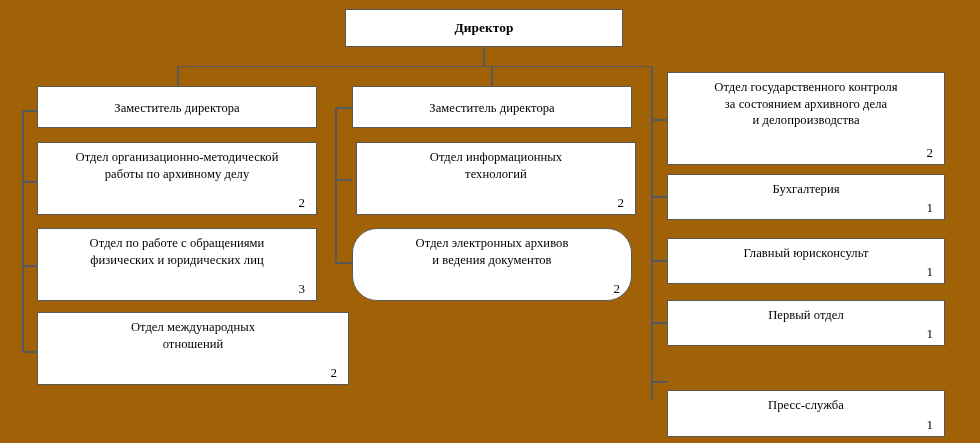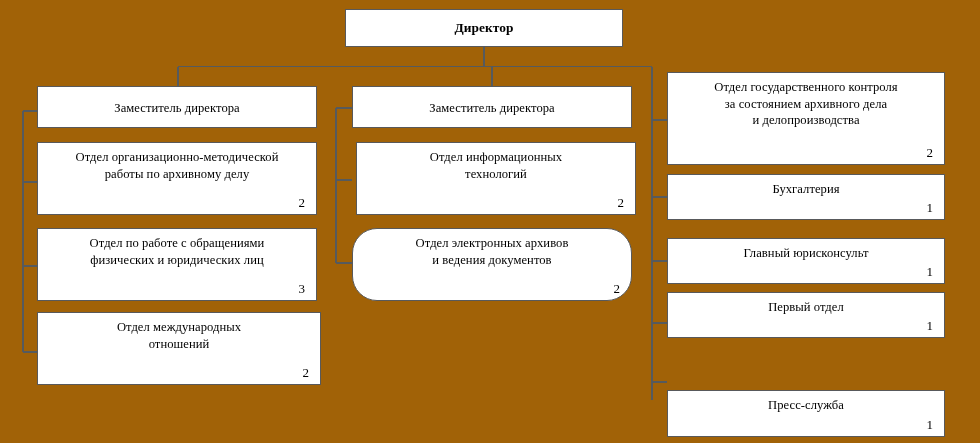--- a/index.html
+++ b/index.html
@@ -122,21 +122,21 @@
 работы по архивному делу</div>
     <div class="node-count">2</div>
   </div>
 
   <div class="node" style="left:37px; top:228px; width:280px; height:73px;">
     <div class="node-title">Отдел по работе с обращениями
 физических и юридических лиц</div>
     <div class="node-count">3</div>
   </div>
 
-  <div class="node" style="left:37px; top:312px; width:284px; height:73px;">
+  <div class="node" style="left:37px; top:312px; width:312px; height:73px;">
     <div class="node-title">Отдел международных
 отношений</div>
     <div class="node-count">2</div>
   </div>
 
   <div class="node no-count" style="left:352px; top:86px; width:280px; height:42px; justify-content:center;">
     <div class="node-title">Заместитель директора</div>
 
   </div>
 
@@ -162,21 +162,21 @@
   <div class="node" style="left:667px; top:174px; width:278px; height:46px;">
     <div class="node-title">Бухгалтерия</div>
     <div class="node-count">1</div>
   </div>
 
   <div class="node" style="left:667px; top:238px; width:278px; height:46px;">
     <div class="node-title">Главный юрисконсульт</div>
     <div class="node-count">1</div>
   </div>
 
-  <div class="node" style="left:667px; top:292px; width:278px; height:46px;">
+  <div class="node" style="left:667px; top:300px; width:278px; height:46px;">
     <div class="node-title">Первый отдел</div>
     <div class="node-count">1</div>
   </div>
 
   <div class="node" style="left:667px; top:358px; width:278px; height:47px;margin-top:32px;">
     <div class="node-title">Пресс-служба</div>
     <div class="node-count">1</div>
   </div>
 
 </div>

